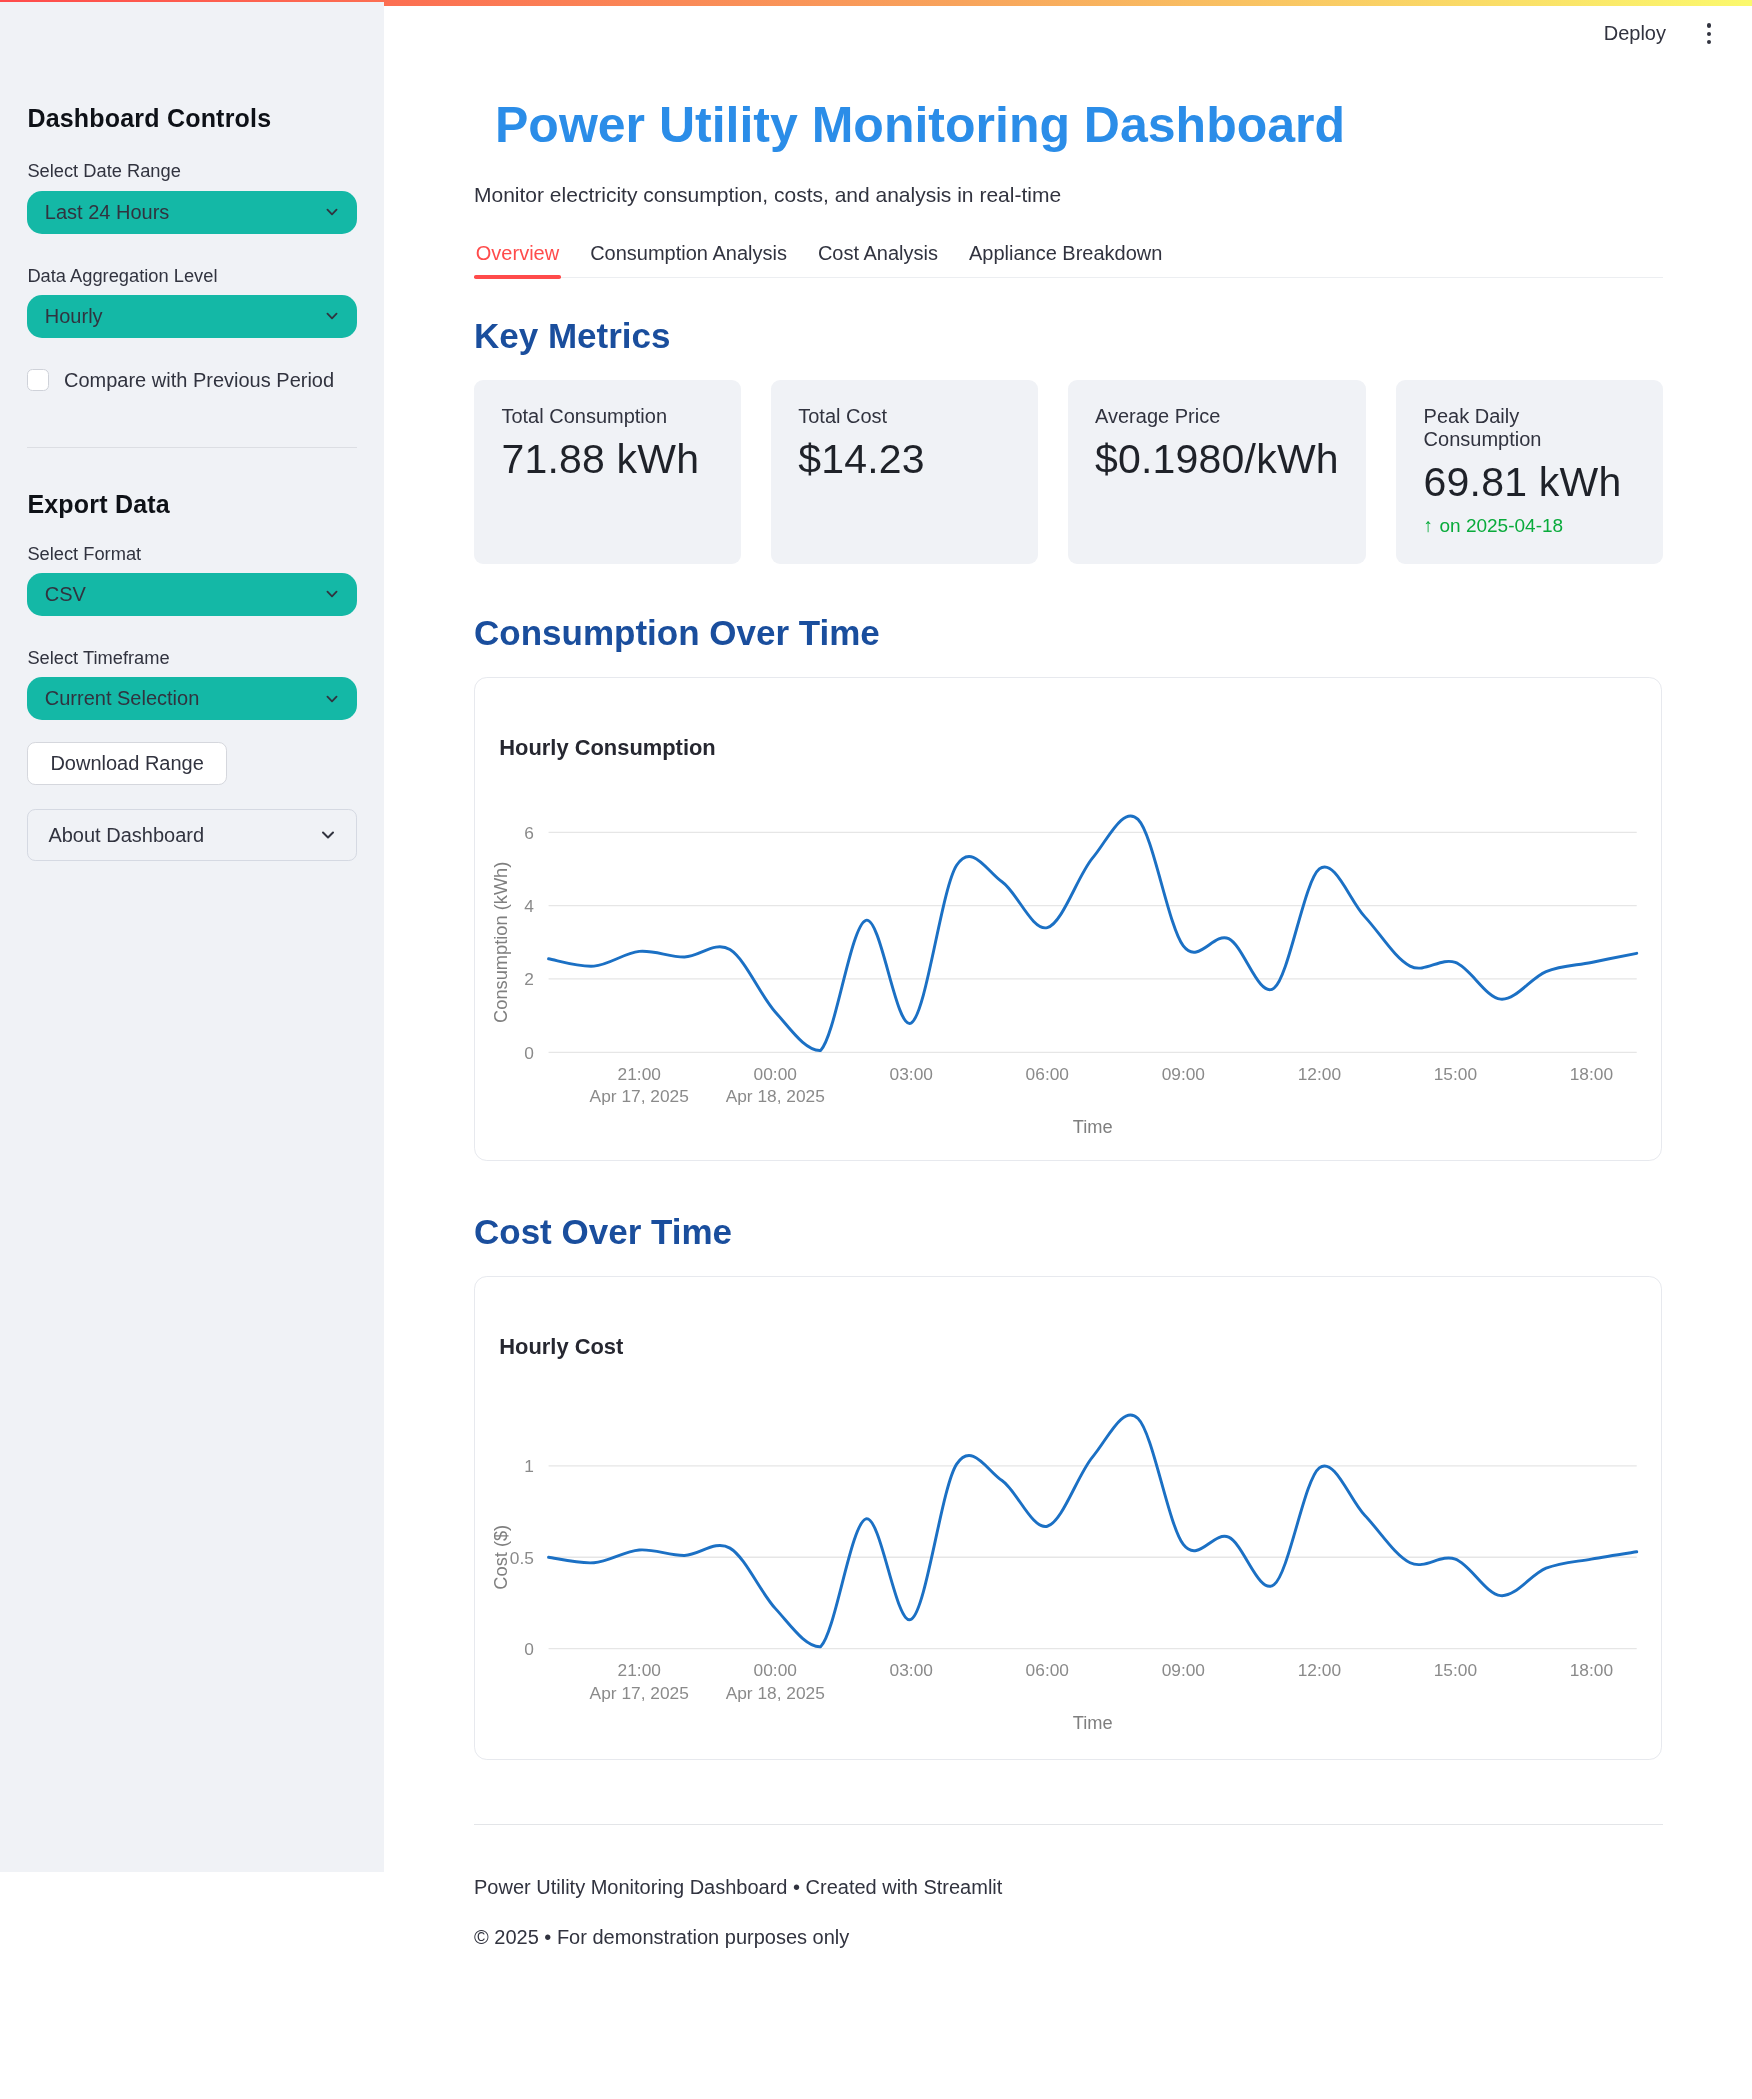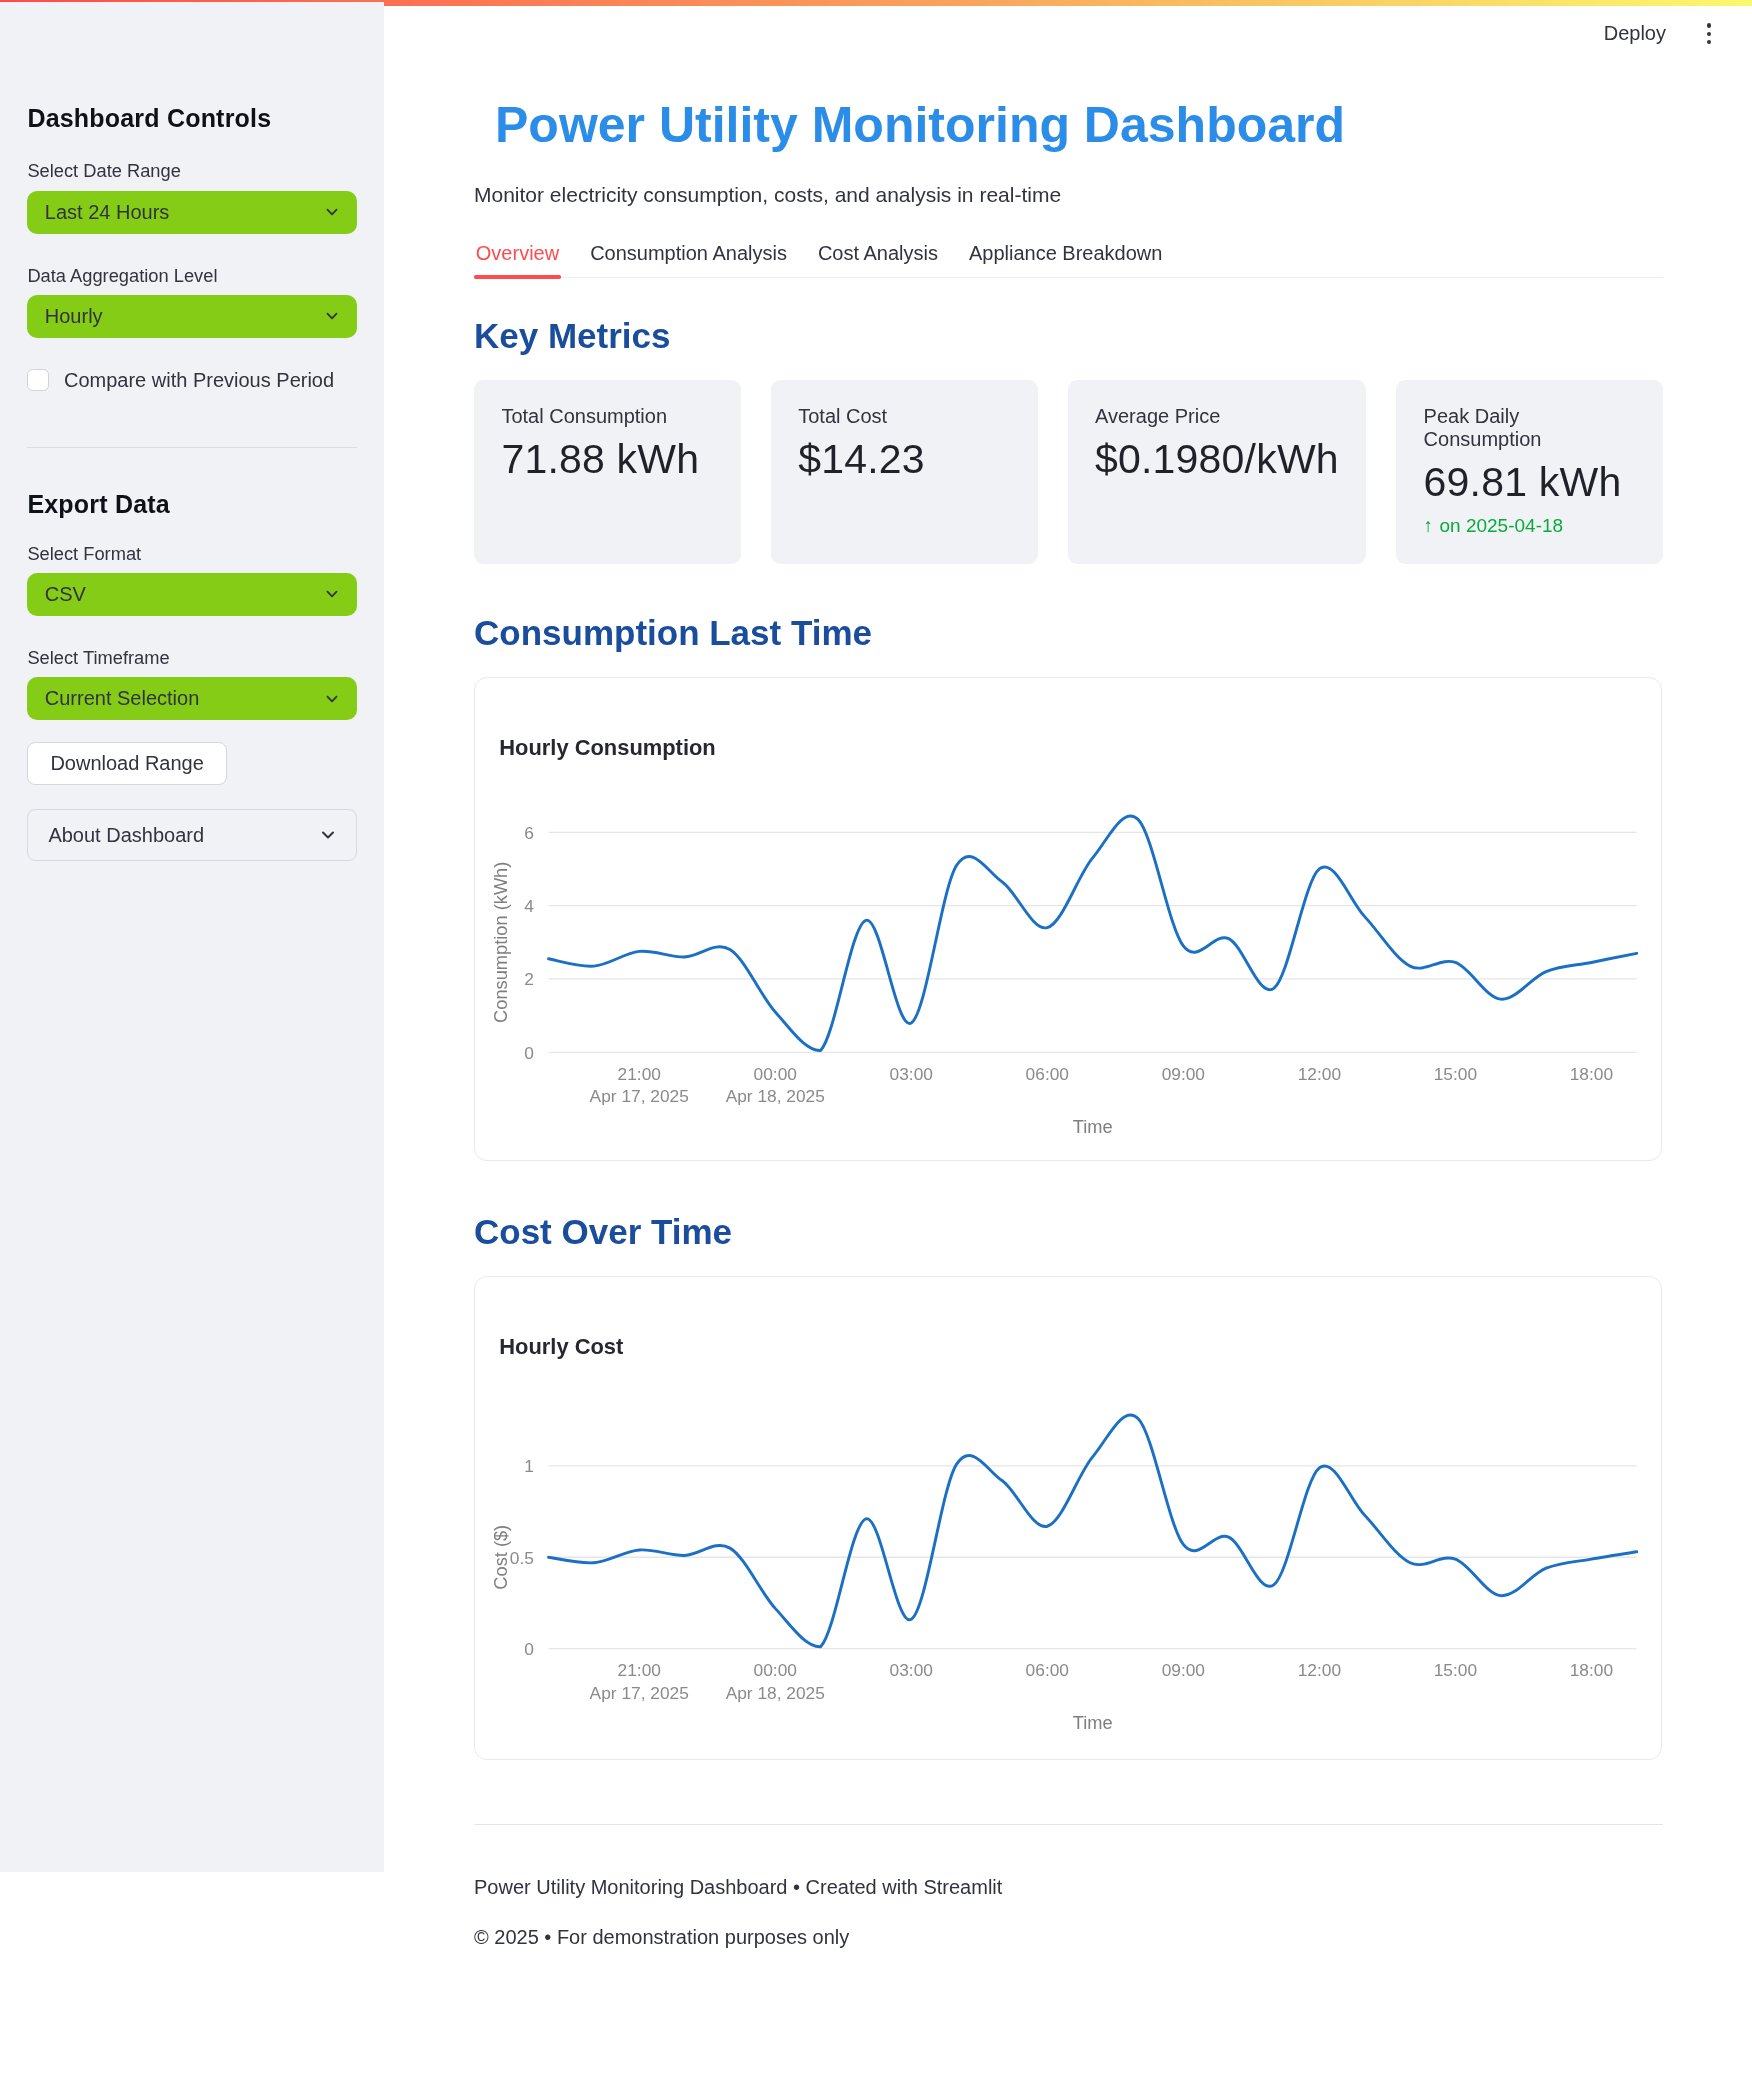--- a/index.html
+++ b/index.html
@@ -25,21 +25,21 @@
     justify-content: center; gap: 3.7px; cursor: pointer; }
   .kebab i { width: 4.6px; height: 4.6px; border-radius: 50%; background: #31333f; }
   
   .sidebar {
     position: absolute; top: 2px; left: 0; width: 384px; height: 1870px;
     background: #f0f2f6; padding: 102px 27.4px 0 27.4px;
   }
   .sidebar h2 { font-size: 25px; font-weight: bold; color: #0e1117; letter-spacing: 0.2px; }
   .sb-label { font-size: 18.3px; color: #31333f; margin-bottom: 8.2px; }
   .selectbox {
-    height: 43px; background: #84cc16; border-radius: 10px;
+    height: 43px; background: #14b8a6; border-radius: 15px;
     display: flex; align-items: center; justify-content: space-between;
     padding: 0 14.6px 0 17.4px; cursor: pointer; margin-bottom: 31px; margin-top: 8px;
   }
   .selectbox .sel-value { font-size: 20px; color: #31333f; }
   .chev { flex: 0 0 auto; }
   .checkbox-row { display: flex; align-items: center; gap: 14.6px; margin-top: 0px; }
   .checkbox-box {
     width: 22px; height: 22px; background: #ffffff; border: 0.9px solid #cfd2d9;
     border-radius: 5.5px; cursor: pointer; flex: 0 0 auto;
   }
@@ -182,21 +182,21 @@
     <div class="metric-card">
       <div class="metric-label">Peak Daily Consumption</div>
       <div class="metric-value">69.81 kWh</div>
       <div class="metric-delta">
         <span>↑</span>
         <span>on 2025-04-18</span>
       </div>
     </div>
   </div>
 
-  <h2 class="section-h" style="margin-top:49px;">Consumption Last Time</h2>
+  <h2 class="section-h" style="margin-top:49px;">Consumption Over Time</h2>
   <div class="chart-card" id="chart0"><svg width="1186" height="482" viewBox="0 0 1298 528" xmlns="http://www.w3.org/2000/svg">
         <text x="26" y="84" font-size="24" font-weight="bold" fill="#262730" font-family="Liberation Sans, sans-serif">Hourly Consumption</text>
         <line x1="80" y1="410" x2="1272" y2="410" stroke="#e6e6e6" stroke-width="1.4"></line>
         <text x="64" y="417" font-size="19" fill="#8a8a8a" text-anchor="end" font-family="Liberation Sans, sans-serif">0</text>
         <line x1="80" y1="329.6666666666667" x2="1272" y2="329.6666666666667" stroke="#e6e6e6" stroke-width="1.4"></line>
         <text x="64" y="336.6666666666667" font-size="19" fill="#8a8a8a" text-anchor="end" font-family="Liberation Sans, sans-serif">2</text>
         <line x1="80" y1="249.33333333333334" x2="1272" y2="249.33333333333334" stroke="#e6e6e6" stroke-width="1.4"></line>
         <text x="64" y="256.33333333333337" font-size="19" fill="#8a8a8a" text-anchor="end" font-family="Liberation Sans, sans-serif">4</text>
         <line x1="80" y1="169" x2="1272" y2="169" stroke="#e6e6e6" stroke-width="1.4"></line>
         <text x="64" y="176" font-size="19" fill="#8a8a8a" text-anchor="end" font-family="Liberation Sans, sans-serif">6</text>

